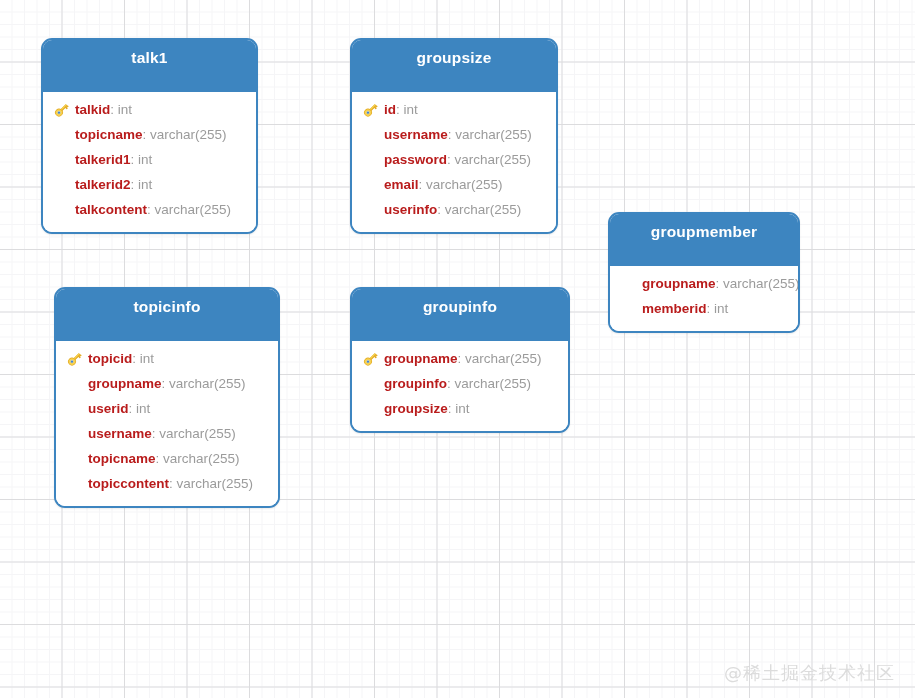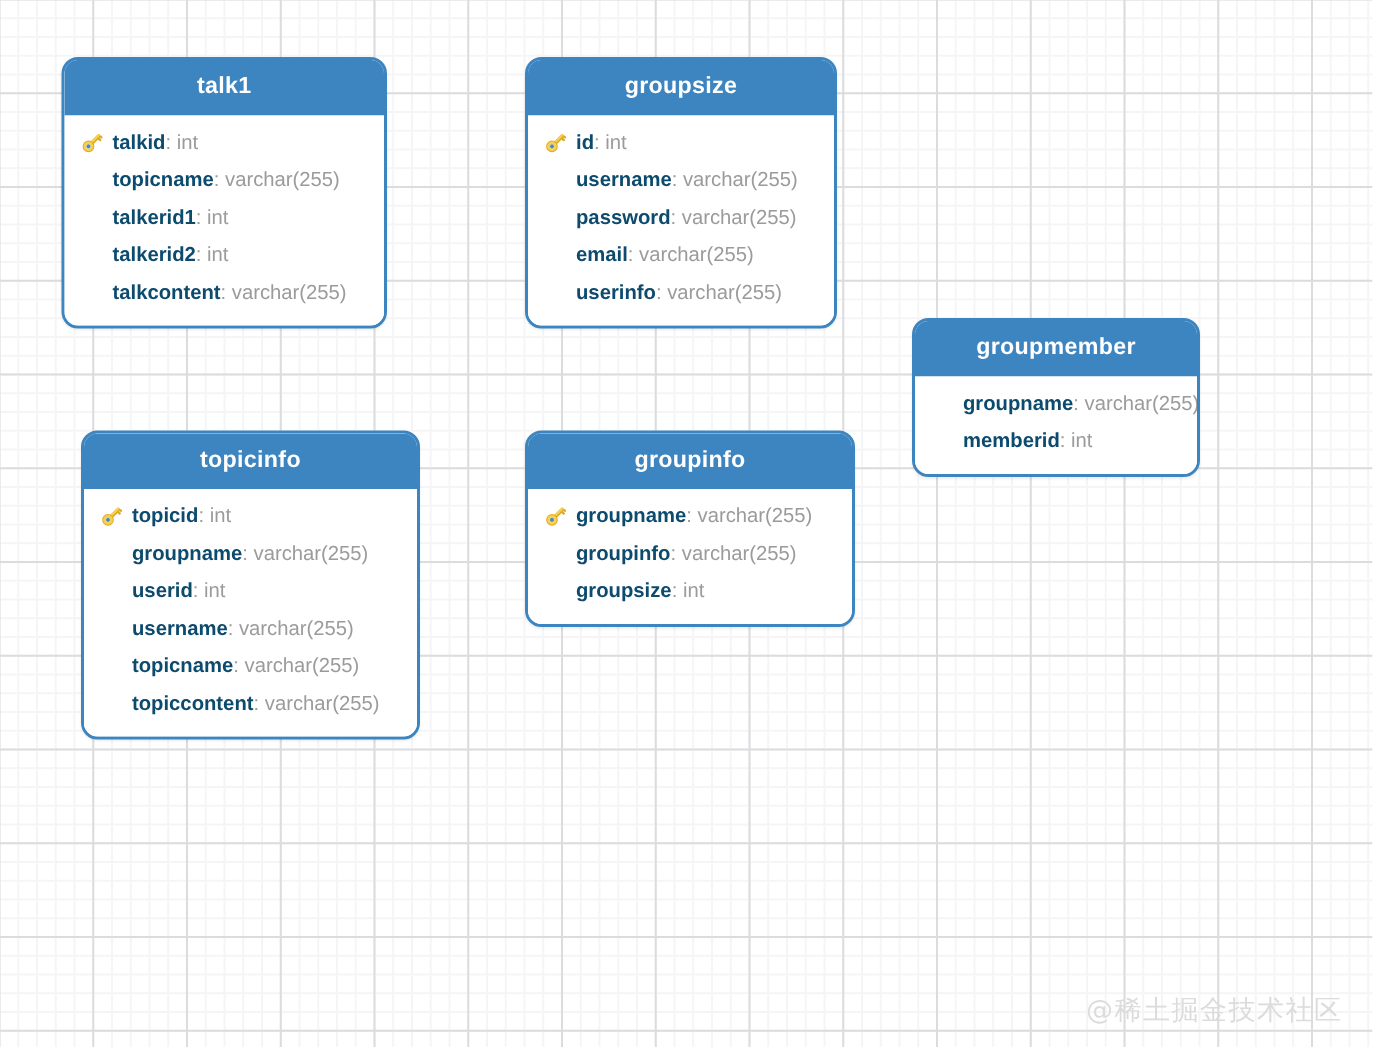--- a/index.html
+++ b/index.html
@@ -43,21 +43,21 @@
     overflow: hidden;
     box-shadow: 0 1px 2px rgba(0,0,0,0.08);
   }
   .entity-header {
     background: #3d85c0;
     color: #ffffff;
     text-align: center;
     font-size: 15.5px;
     font-weight: bold;
     line-height: 1;
-    padding: 10px 6px 11px 6px;
+    padding: 10px 6px 26px 6px;
     letter-spacing: 0.2px;
   }
   .entity-body {
     background: #ffffff;
     padding: 6px 0 9px 0;
   }
   .field-row {
     display: flex;
     align-items: center;
     height: 25px;
@@ -71,21 +71,21 @@
     display: flex;
     align-items: center;
     justify-content: flex-start;
   }
   .field-text {
     font-size: 13.5px;
     line-height: 1;
     color: #9b9b9b;
   }
   .field-name {
-    color: #0c4a6e;
+    color: #b91c1c;
     font-weight: 600;
   }
 
   
   .key-icon {
     width: 17px;
     height: 17px;
     display: block;
   }
 

